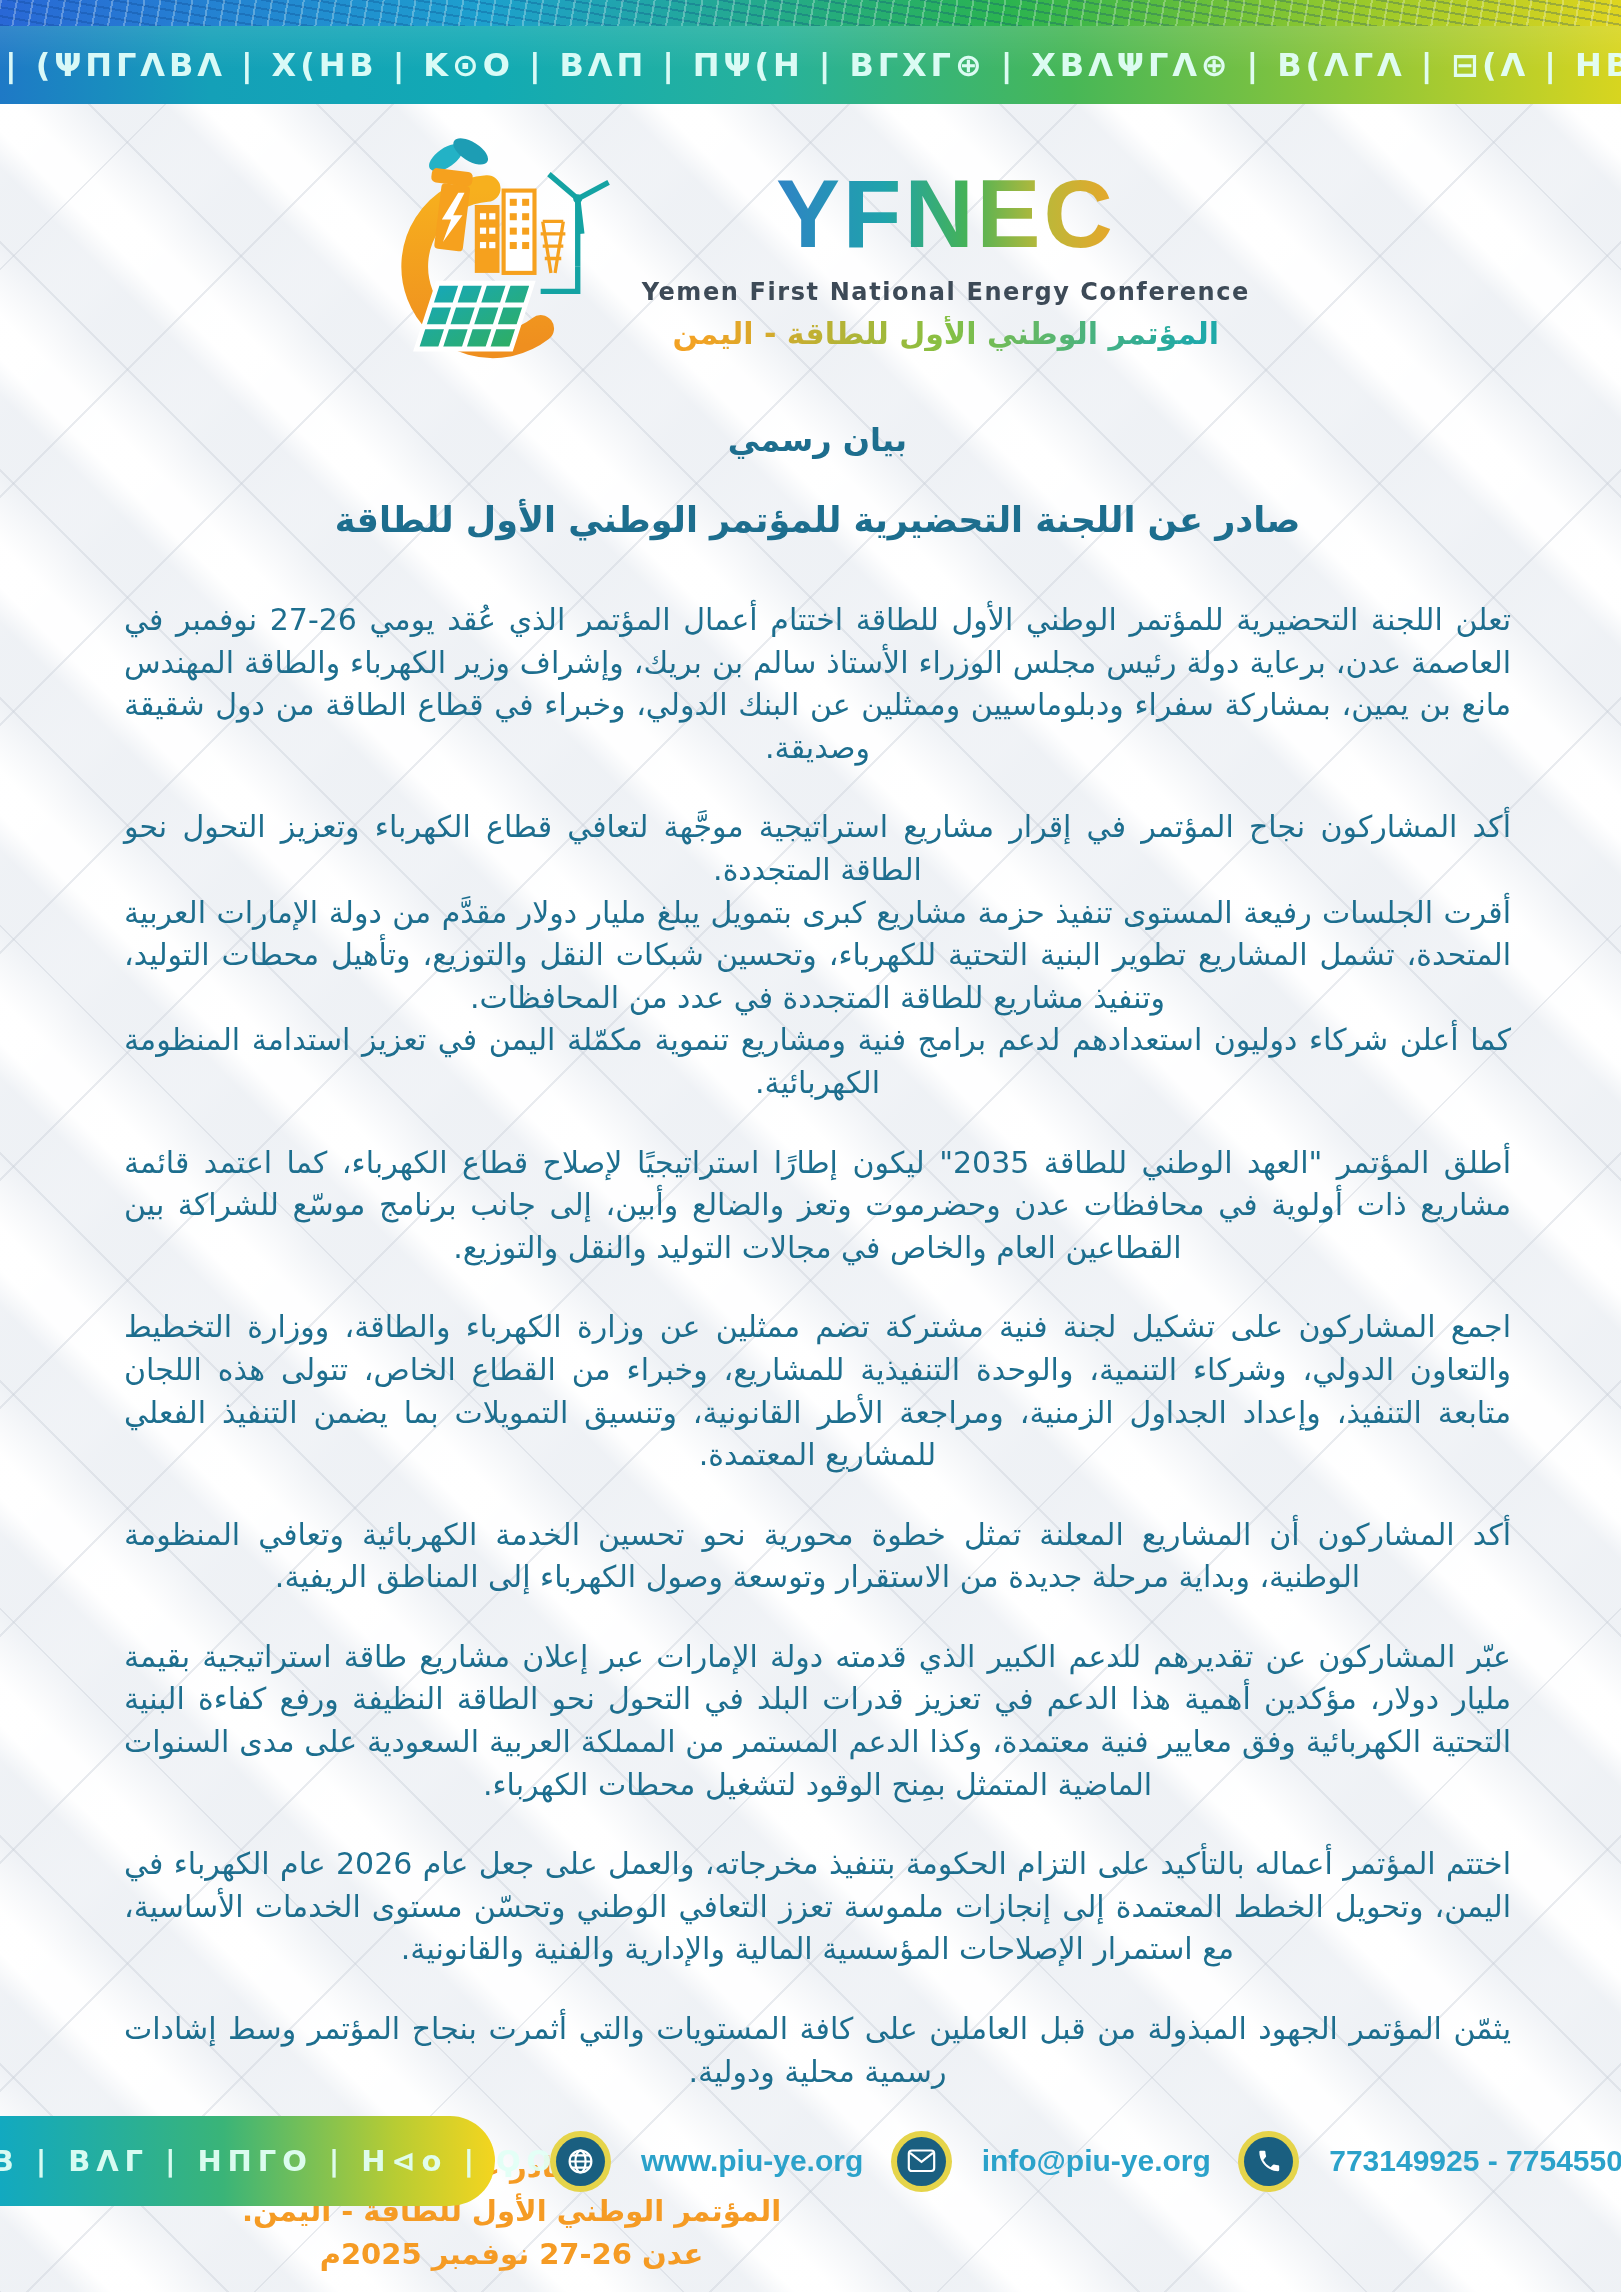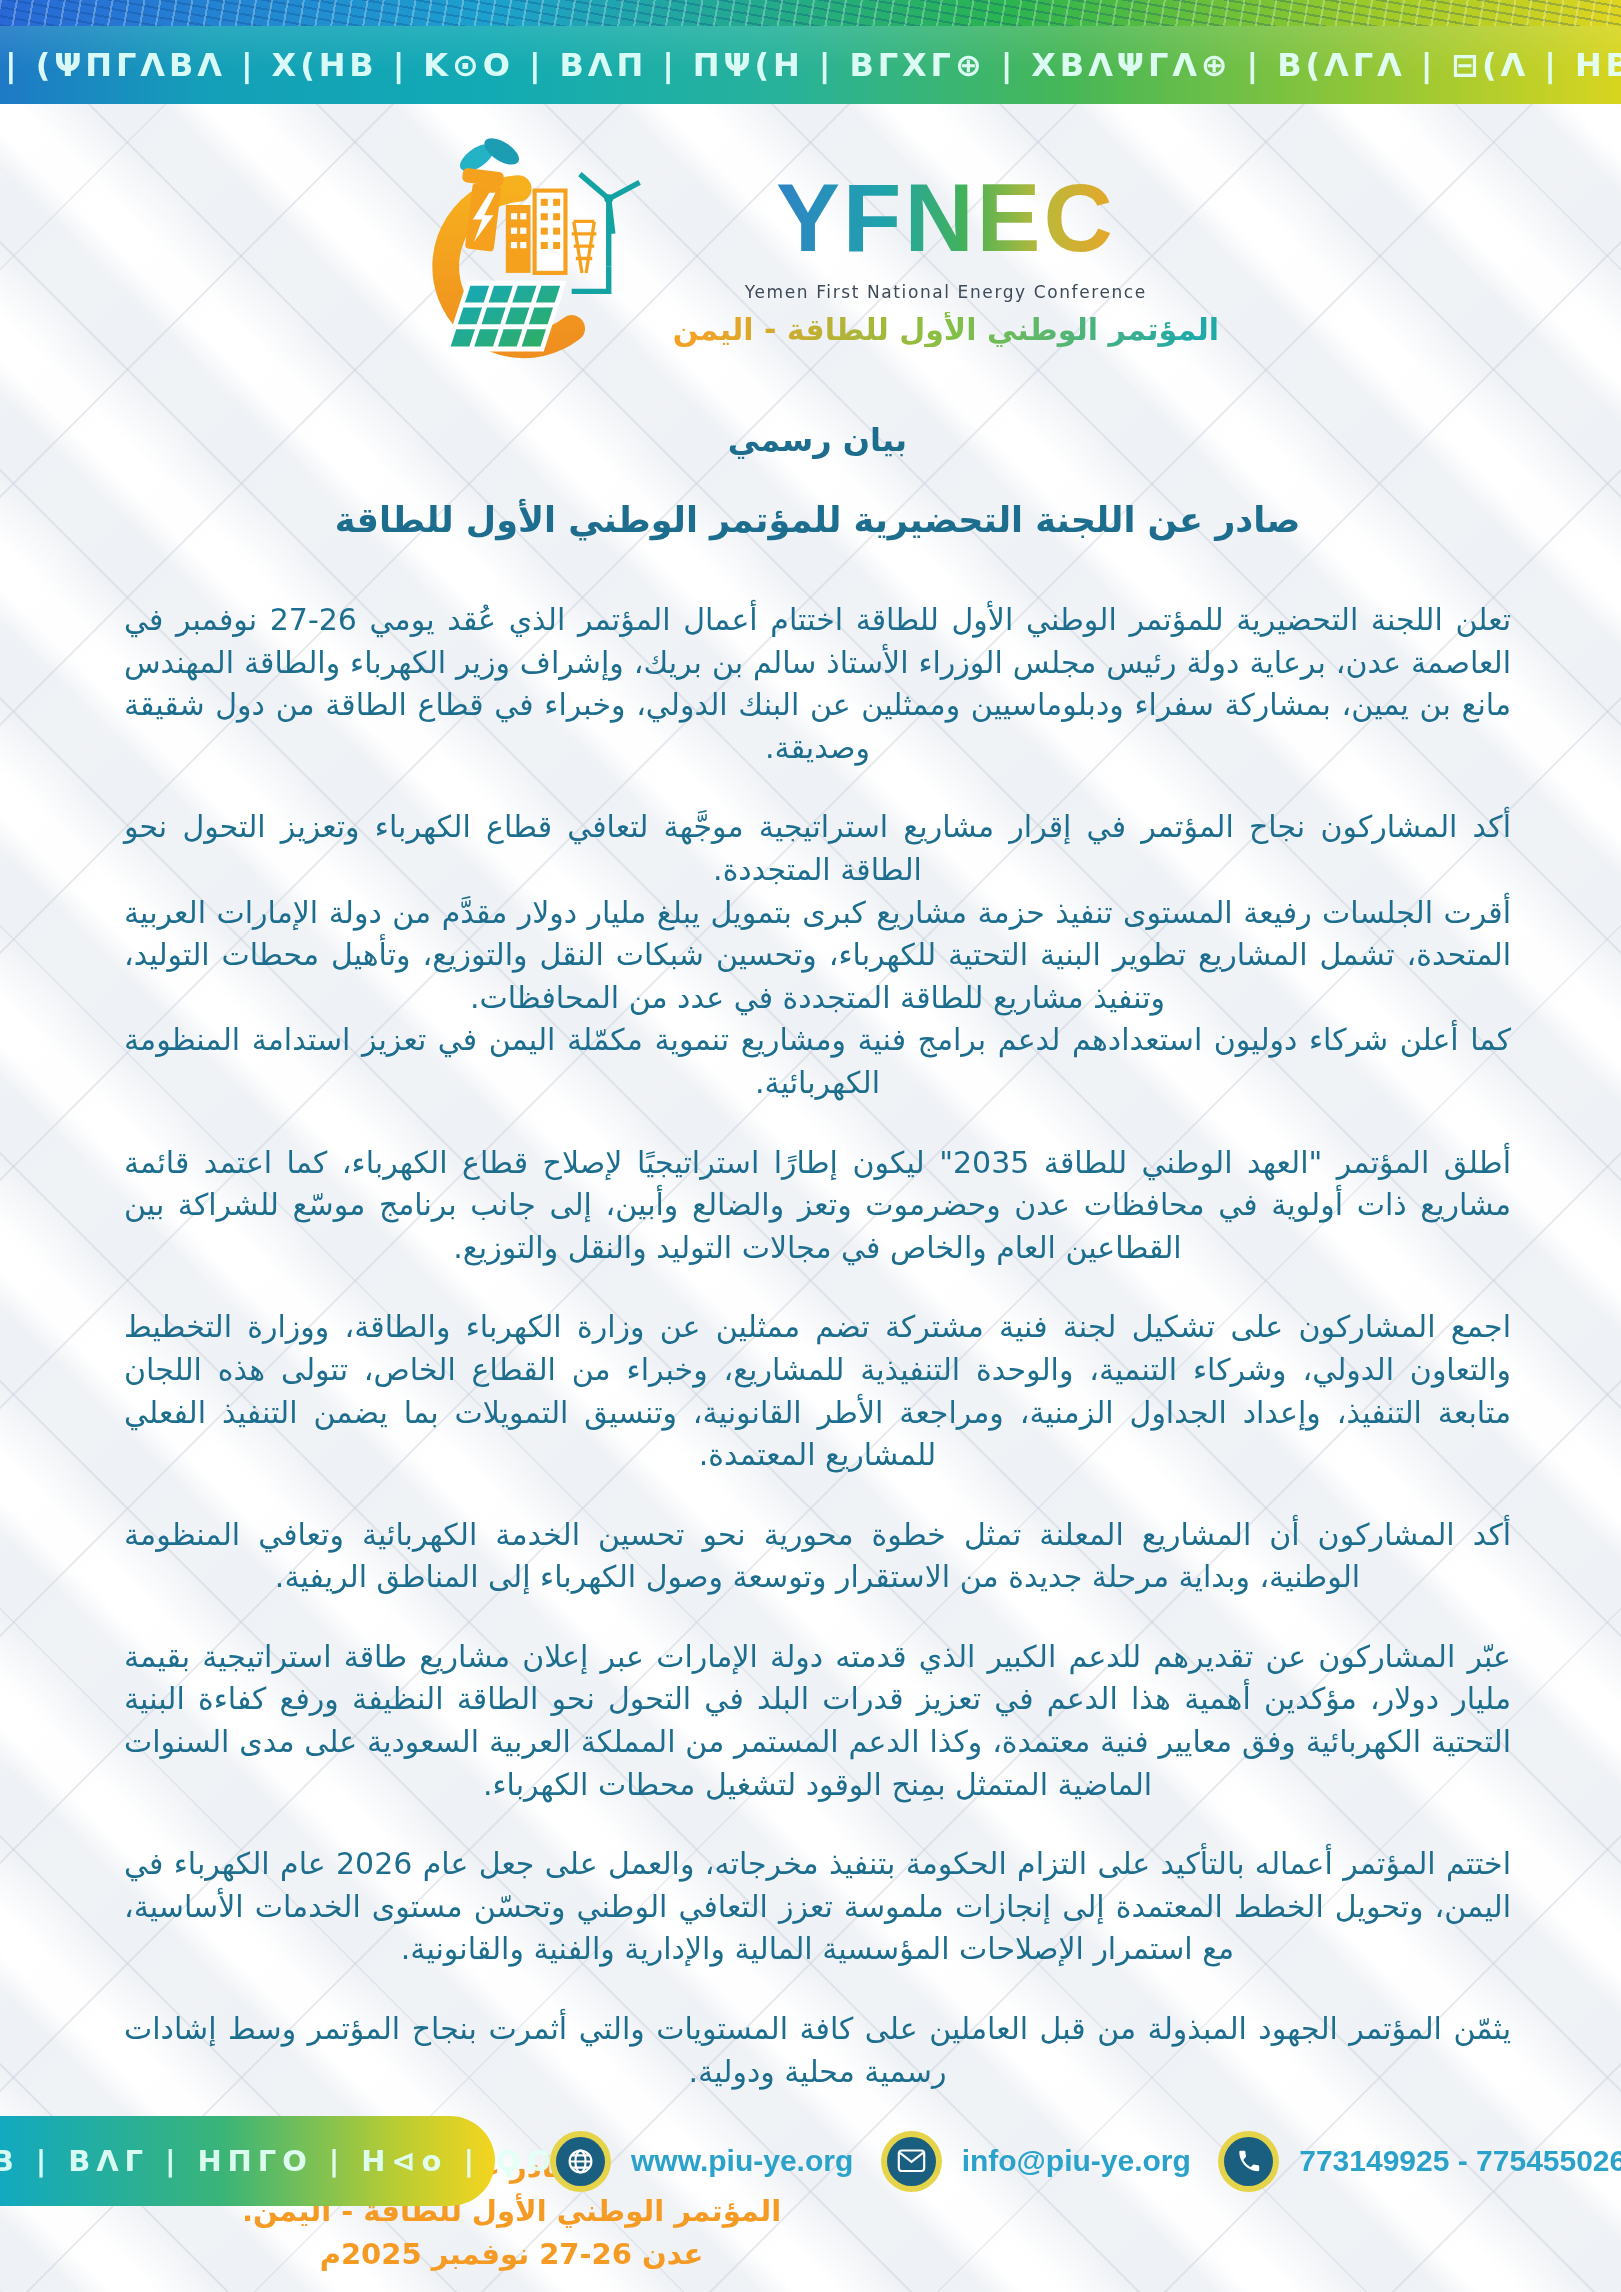--- a/index.html
+++ b/index.html
@@ -38,21 +38,21 @@
 
   
   .logo-wrap { position:absolute; top:135px; left:0; right:0; display:flex; justify-content:center; align-items:center; gap:13.7px; }
   .emblem { width:257px; height:247px; }
   .logo-text { display:flex; flex-direction:column; align-items:center; }
   .yfnec {
     font-family:"Liberation Sans",sans-serif; font-weight:bold; font-size:96px; line-height:1; letter-spacing:2.9px;
     background:linear-gradient(90deg,#2f83c5 0%,#1fa3ab 32%,#45b258 56%,#b9b93a 78%,#e8a62a 100%);
     -webkit-background-clip:text; background-clip:text; color:transparent;
   }
-  .logo-en { margin-top:15.7px; font-size:17px; letter-spacing:1.6px; font-weight:normal; color:#3d4a57; }
+  .logo-en { margin-top:15.7px; font-size:24px; letter-spacing:1.6px; font-weight:bold; color:#3d4a57; }
   .logo-ar {
     margin-top:9.8px; direction:rtl; font-size:30px; font-weight:bold;
     background:linear-gradient(90deg,#f2a224 5%,#86c043 50%,#1fa9a8 95%);
     -webkit-background-clip:text; background-clip:text; color:transparent;
   }
 
   
   .content { position:absolute; top:421px; left:14px; right:0; padding:0 110px; direction:rtl; color:#1d6e8e; }
   .content h1 { font-size:32px; font-weight:bold; text-align:center; margin-bottom:41px; }
   .content h2 { font-size:35px; font-weight:bold; text-align:center; margin-bottom:59px; }
@@ -64,21 +64,21 @@
 
   
   .footer { position:absolute; top:2107px; left:0; right:0; height:108px; display:flex; align-items:center; }
   .pill {
     width:495px; height:90px; flex:none; border-radius:0 45px 45px 0;
     background:linear-gradient(90deg,#12a9c0 0%,#3ab478 45%,#b8cc33 80%,#f4d51f 100%);
     display:flex; align-items:center; justify-content:center;
     color:rgba(225,255,246,.95); font-size:29px; font-weight:bold; letter-spacing:5.9px; white-space:nowrap;
   }
   .contacts { display:flex; align-items:center; margin-left:55px; gap:27.4px; }
-  .contact { display:flex; align-items:center; gap:20px; color:#2ba2ca; font-size:30px; font-weight:bold;
+  .contact { display:flex; align-items:center; gap:30px; color:#2ba2ca; font-size:30px; font-weight:bold;
              font-family:"Liberation Sans",sans-serif; white-space:nowrap; }
   .cicon { width:61px; height:61px; border-radius:50%; background:#e5d44a;
            display:flex; align-items:center; justify-content:center; flex:none; }
   .cicon .inner { width:49px; height:49px; border-radius:50%; background:#1a5f80;
                   display:flex; align-items:center; justify-content:center; }
 </style>
 </head>
 <body>
 
 <div class="page">

